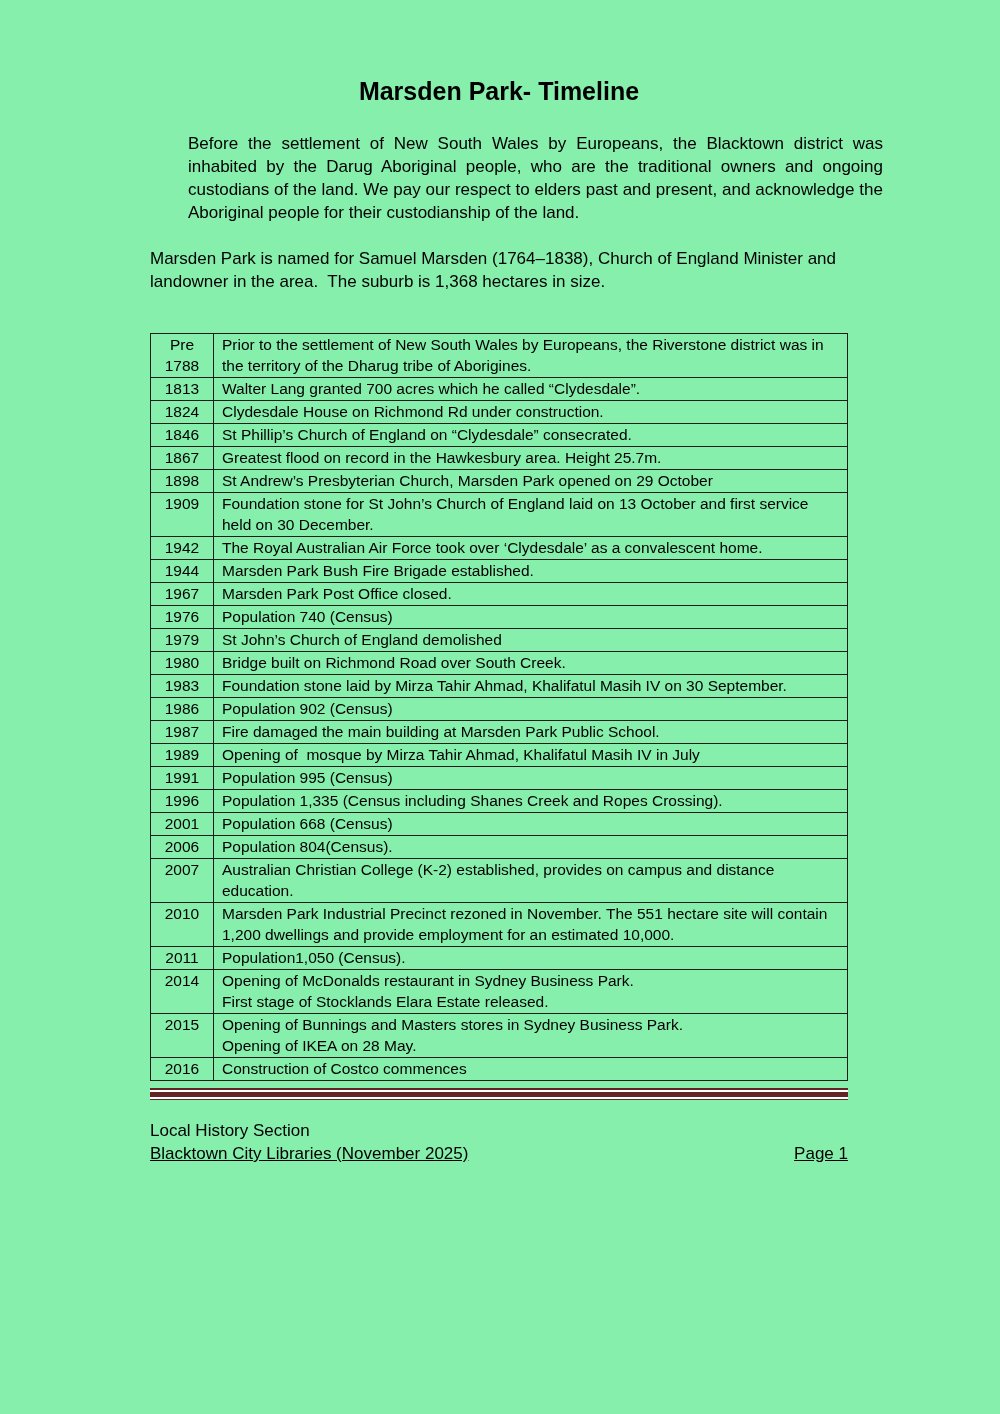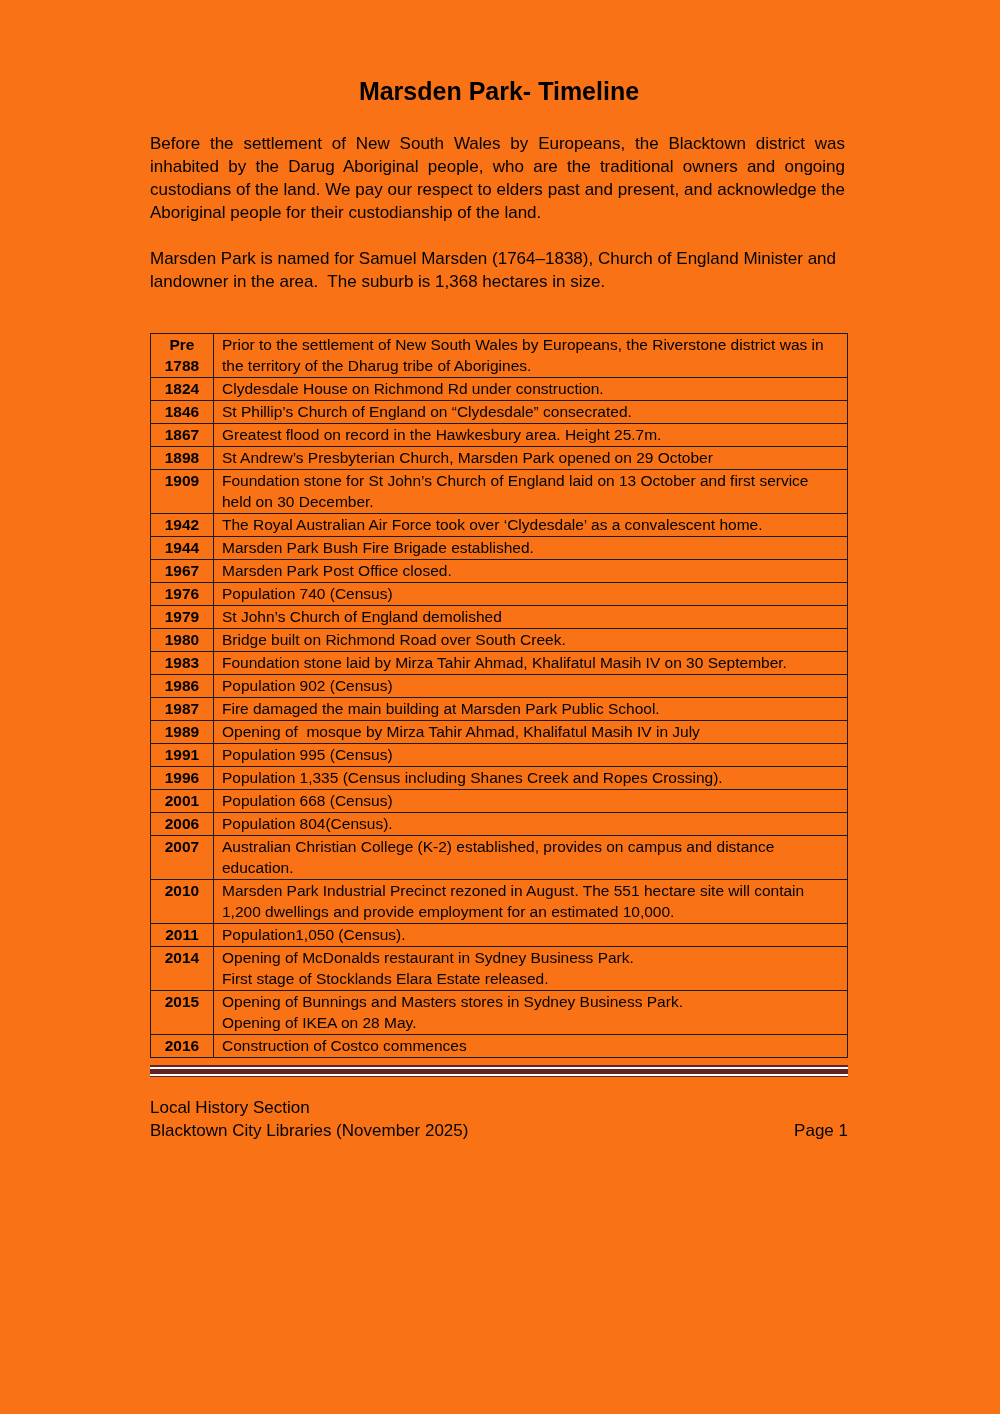--- a/index.html
+++ b/index.html
@@ -5,21 +5,21 @@
   html, body { margin: 0; padding: 0; }
   body {
     width: 1000px; height: 1414px;
     background: #ffffff;
     font-family: "Liberation Sans", "DejaVu Sans", sans-serif;
     color: #000000;
   }
   .page {
     position: relative;
     width: 1000px; height: 1414px;
-    background: #f97316;
+    background: #86efac;
     overflow: hidden;
   }
   .content {
     position: absolute;
     left: 150px; top: 0;
     width: 698px;
   }
   .doc-title {
     margin-top: 76px;
     font-size: 25px;
@@ -30,20 +30,21 @@
   }
   .para {
     font-size: 17px;
     line-height: 23px;
     white-space: pre-wrap;
     width: 695px;
   }
   .para-justified {
     margin-top: 26px;
     text-align: justify;
+    margin-left: 38px;
   }
   .para-plain {
     margin-top: 23px;
   }
   table.timeline {
     margin-top: 40px;
     border-collapse: collapse;
     width: 698px;
     font-size: 15.5px;
     line-height: 21px;
@@ -52,21 +53,20 @@
   table.timeline td {
     border: 1.5px solid #1c1c1c;
     vertical-align: top;
     padding: 0px 6px 1px 8px;
   }
   table.timeline td.year {
     width: 58px;
     text-align: center;
     padding: 0px 2px 1px 2px;
     white-space: pre-line;
-    font-weight: bold;
   }
   table.timeline td.event {
     white-space: pre-wrap;
   }
   .footer-rule {
     margin-top: 7px;
     width: 698px;
   }
   .rule-line { width: 100%; }
   .rule-thin-top    { height: 2px; }
@@ -76,20 +76,21 @@
   .rule-thin-bottom { height: 1.5px; }
   .footer {
     margin-top: 19px;
     font-size: 17px;
     line-height: 23px;
   }
   .footer-row2 {
     display: flex;
     justify-content: space-between;
     align-items: flex-start;
+    text-decoration: underline;
   }
 </style>
 </head>
 <body>
 
 <div class="page">
   <div class="content">
 
     <div class="doc-title">Marsden Park- Timeline</div>
 
@@ -98,20 +99,24 @@
     <div class="para para-plain">Marsden Park is named for Samuel Marsden (1764–1838), Church of England Minister and landowner in the area.  The suburb is 1,368 hectares in size.</div>
 
     <table class="timeline">
       <tbody>
           <tr>
             <td class="year">Pre
 1788</td>
             <td class="event">Prior to the settlement of New South Wales by Europeans, the Riverstone district was in the territory of the Dharug tribe of Aborigines.</td>
           </tr>
           <tr>
+            <td class="year">1813</td>
+            <td class="event">Walter Lang granted 700 acres which he called “Clydesdale”.</td>
+          </tr>
+          <tr>
             <td class="year">1824</td>
             <td class="event">Clydesdale House on Richmond Rd under construction.</td>
           </tr>
           <tr>
             <td class="year">1846</td>
             <td class="event">St Phillip’s Church of England on “Clydesdale” consecrated.</td>
           </tr>
           <tr>
             <td class="year">1867</td>
             <td class="event">Greatest flood on record in the Hawkesbury area. Height 25.7m.</td>
@@ -179,21 +184,21 @@
           <tr>
             <td class="year">2006</td>
             <td class="event">Population 804(Census).</td>
           </tr>
           <tr>
             <td class="year">2007</td>
             <td class="event">Australian Christian College (K-2) established, provides on campus and distance education.</td>
           </tr>
           <tr>
             <td class="year">2010</td>
-            <td class="event">Marsden Park Industrial Precinct rezoned in August. The 551 hectare site will contain 1,200 dwellings and provide employment for an estimated 10,000.</td>
+            <td class="event">Marsden Park Industrial Precinct rezoned in November. The 551 hectare site will contain 1,200 dwellings and provide employment for an estimated 10,000.</td>
           </tr>
           <tr>
             <td class="year">2011</td>
             <td class="event">Population1,050 (Census).</td>
           </tr>
           <tr>
             <td class="year">2014</td>
             <td class="event">Opening of McDonalds restaurant in Sydney Business Park.
 First stage of Stocklands Elara Estate released.</td>
           </tr>

